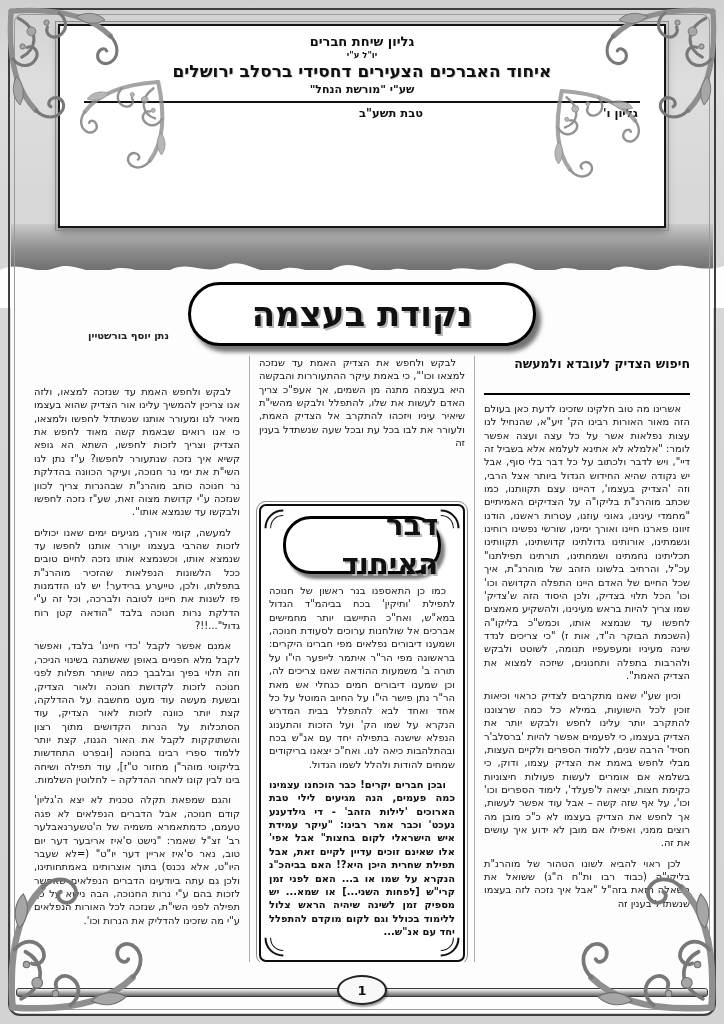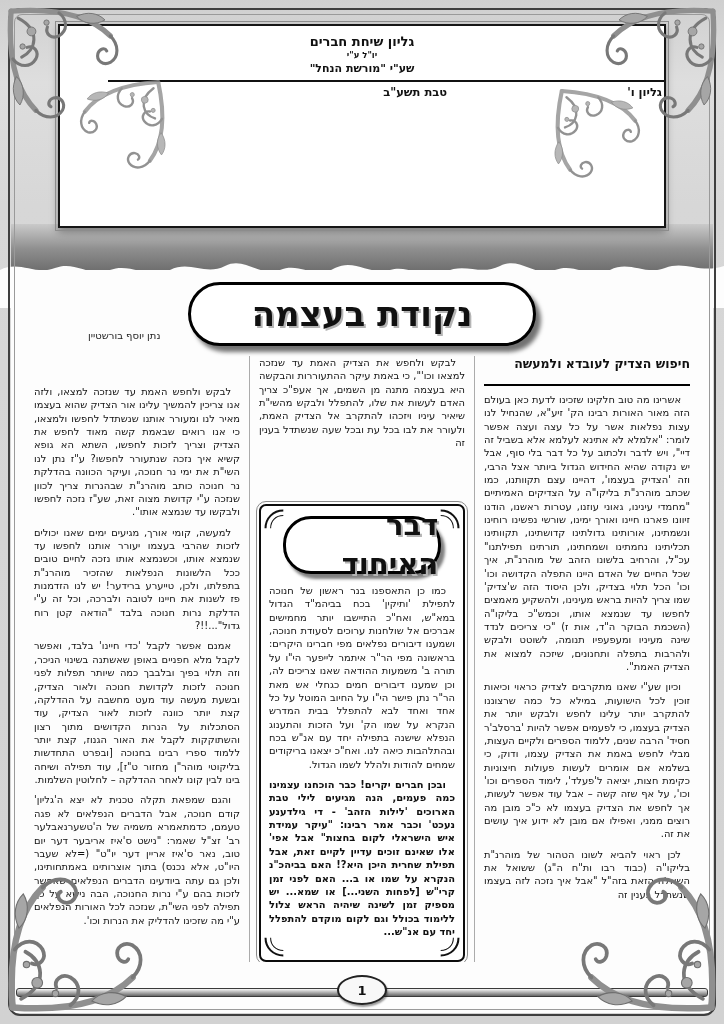--- a/index.html
+++ b/index.html
@@ -12,21 +12,21 @@
   
   .sheet{position:absolute;left:11px;right:11px;top:248px;bottom:11px;background:#fdfdfd;z-index:1;}
   
   .torn-band{position:absolute;left:11px;right:11px;top:224px;height:46px;
              background:linear-gradient(#cacaca,#8e8e8e 55%,#6f6f6f);z-index:2;}
   .torn-svg{position:absolute;left:0px;top:236px;width:724px;height:72px;z-index:3;}
   
   .masthead{position:absolute;left:58px;top:24px;width:604px;height:200px;background:#fff;
             border:2px solid #161616;outline:1px solid #8c8c8c;outline-offset:2px;
             box-shadow:0 4px 8px rgba(0,0,0,.35);z-index:10;display:flex;flex-direction:column;
-            text-align:center;direction:rtl;}
+            align-items:center;text-align:center;direction:rtl;}
   .tagline{font-size:13px;font-weight:bold;margin-top:8px;}
   .main-title{font-size:62px;line-height:1.02;font-weight:bold;margin:0;letter-spacing:1px;
               text-shadow:2px 3px 0 #c6c6c6,4px 5px 3px #8f8f8f;}
   .yol{font-size:8.5px;font-weight:bold;margin-top:1px;}
   .org{font-size:17px;font-weight:bold;margin-top:1px;text-shadow:1px 1px 0 #d8d8d8;}
   .org-sub{font-size:11px;font-weight:bold;margin-top:2px;}
   .issue-row{width:92%;margin-top:5px;border-top:2px solid #111;padding-top:3px;display:flex;
              direction:rtl;font-size:11.5px;font-weight:bold;}
   .issue-row .iss{margin-right:2px;}
   .issue-row .dat{margin-right:180px;}
@@ -38,28 +38,28 @@
   .corner.tl{left:4px;top:4px;width:124px;height:124px;}
   .corner.tr{right:4px;top:4px;width:124px;height:124px;transform:scaleX(-1);}
   .corner.bl{left:4px;bottom:8px;width:150px;height:150px;transform:scaleY(-1);}
   .corner.br{right:4px;bottom:8px;width:150px;height:150px;transform:scale(-1,-1);}
   
   .content{position:absolute;left:34px;right:34px;top:282px;bottom:30px;z-index:5;direction:rtl;}
   .pill{background:#fff;border:3.5px solid #000;border-radius:34px;display:flex;align-items:center;
         justify-content:center;box-shadow:5px 6px 4px rgba(0,0,0,.55);}
   .pill.main{position:absolute;left:50%;transform:translateX(-50%);top:0;width:342px;height:58px;}
   .pill.main span{font-size:34px;font-weight:bold;text-shadow:2px 2px 0 #b5b5b5;}
-  .byline{position:absolute;left:54px;top:48px;font-size:10px;font-weight:normal;color:#222;}
+  .byline{position:absolute;left:54px;top:48px;font-size:10px;font-weight:bold;color:#222;}
   .cols{position:absolute;top:74px;left:0;right:0;height:606px;display:flex;direction:rtl;overflow:hidden;}
   .col{flex:1 1 0;overflow:hidden;font-size:9.9px;line-height:1.35;text-align:justify;}
   .col.right{padding-left:9px;}
   .col.left{padding-right:9px;margin-top:29px;}
   .col.mid{border-left:1px solid #ababab;border-right:1px solid #ababab;padding:0 9px;
            display:flex;flex-direction:column;}
-  .subhead{font-weight:bold;font-size:12.5px;text-align:right;padding-bottom:11px;
+  .subhead{font-weight:bold;font-size:12.5px;text-align:right;padding-bottom:20px;
            border-bottom:2.5px solid #000;margin-bottom:7px;}
   .para{margin:0 0 7px;text-indent:9px;}
   .b{font-weight:bold;}
   .midtop{height:146px;overflow:hidden;}
   .editbox{flex:1;margin-top:2px;border:2px solid #0c0c0c;border-radius:7px;outline:1px solid #8a8a8a;
            outline-offset:2px;padding:10px 8px 6px;overflow:hidden;position:relative;background:#fff;}
   .pill.small{width:82%;height:52px;margin:0 auto 10px;border-width:3px;border-radius:28px;
               box-shadow:4px 5px 3px rgba(0,0,0,.5);justify-content:center;}
   .pill.small span{font-size:29px;font-weight:bold;text-shadow:2px 2px 0 #b5b5b5;}
   .curl{position:absolute;width:22px;height:22px;}
@@ -113,20 +113,21 @@
 
   <div class="masthead">
     <svg class="sprig l">
         <use href="#flourish"></use>
       </svg>
     <svg class="sprig r">
         <use href="#flourish"></use>
       </svg>
     <div class="tagline">גליון שיחת חברים</div>
     <div class="yol">יו"ל ע"י</div>
+    <div class="org">איחוד האברכים הצעירים דחסידי ברסלב ירושלים</div>
     <div class="org-sub">שע"י "מורשת הנחל"</div>
     <div class="issue-row">
       <span class="iss">גליון ו'</span>
       <span class="dat">טבת תשע"ב</span>
     </div>
   </div>
 
   <div class="torn-band"></div>
   <svg class="torn-svg" viewBox="0 0 724 72" preserveAspectRatio="none">
     <path d="M0,40 C20,30 35,46 55,38 C75,30 90,48 110,40 C130,32 150,50 170,40 C190,30 205,46 225,36 C245,26 260,48 280,40 C300,32 315,50 335,38 C355,28 370,46 390,40 C410,34 425,52 445,42 C465,32 480,46 500,36 C520,26 535,48 555,40 C575,32 590,50 610,40 C630,30 645,46 665,38 C685,30 700,44 724,36 L724,72 L0,72 Z" fill="#bdbdbd"></path>

